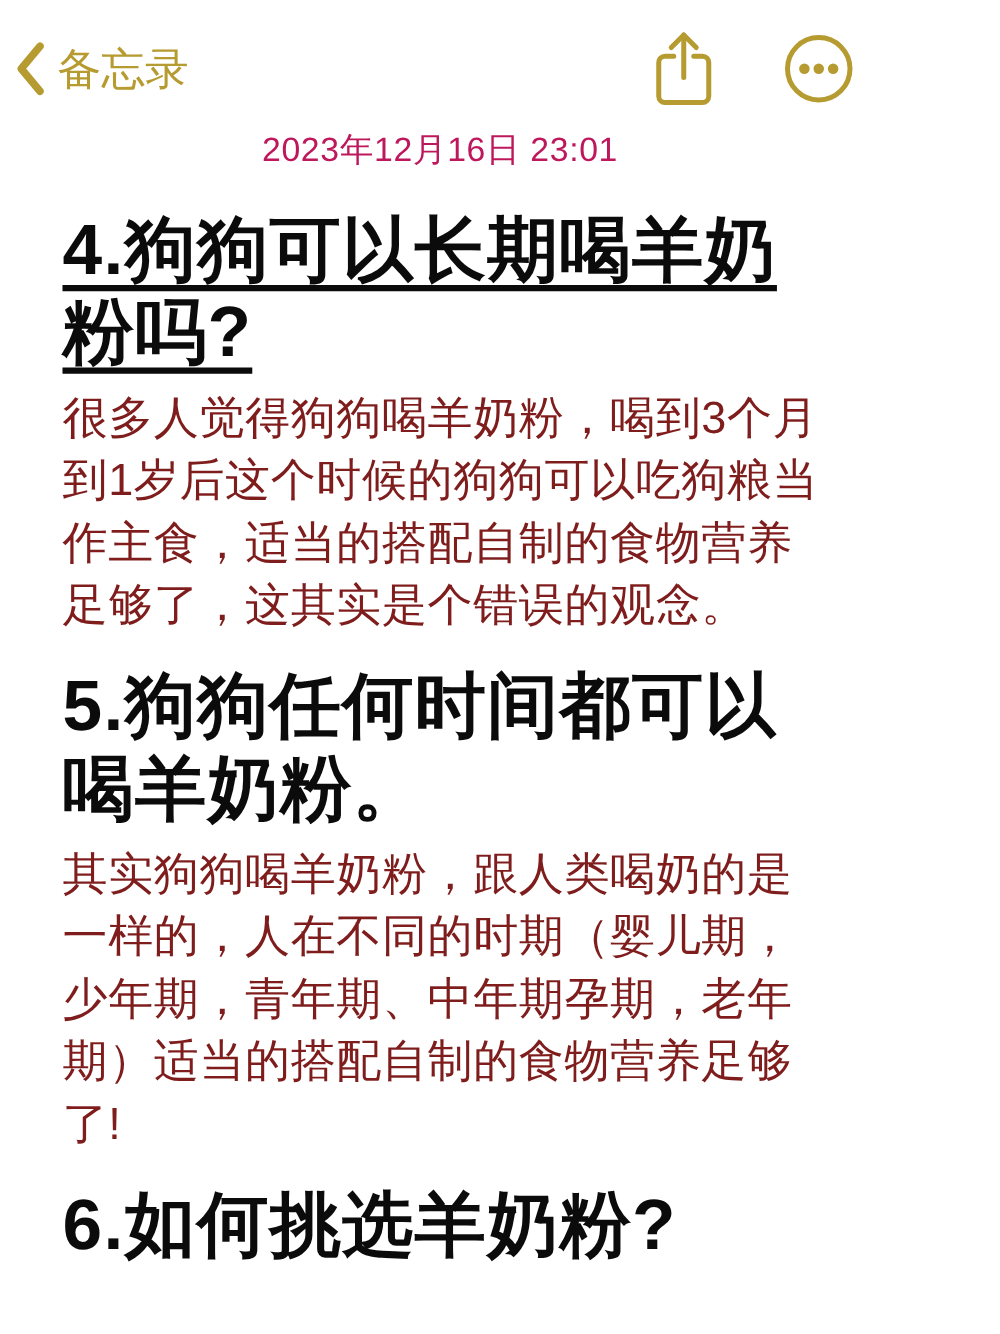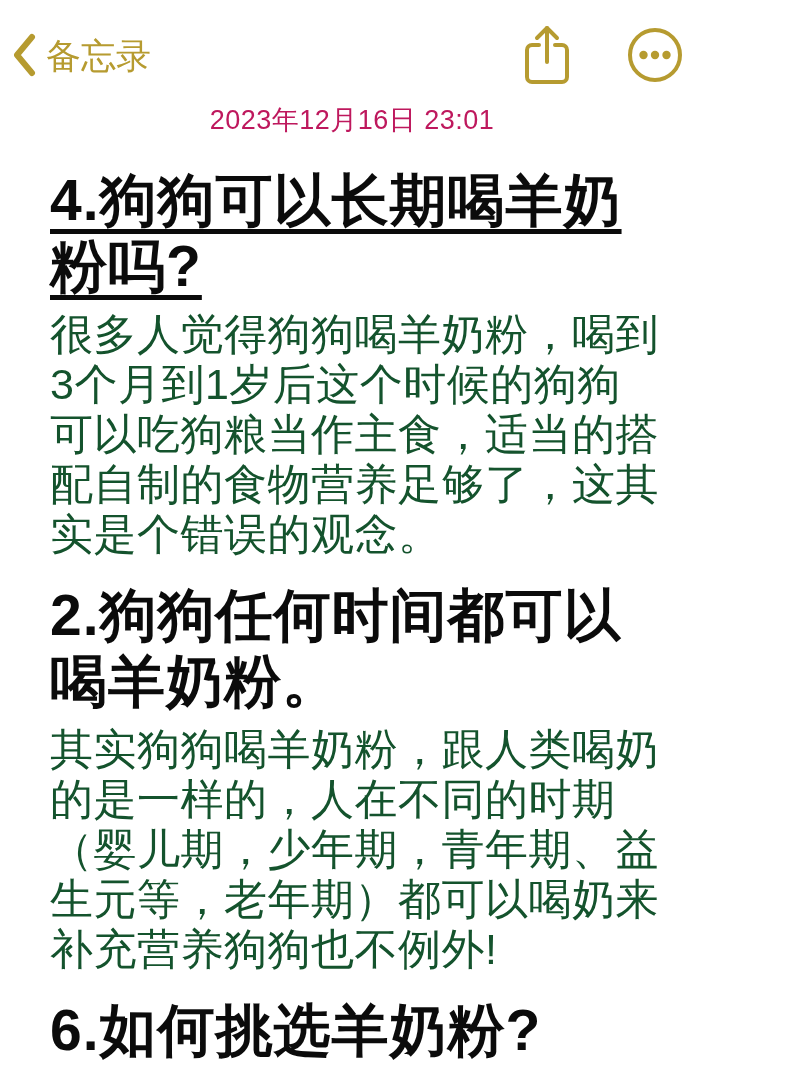--- a/index.html
+++ b/index.html
@@ -81,24 +81,24 @@
     margin: 24px 0 8px 0;
     line-height: 1.15;
     color: #0b0b0b;
   }
   .underlined {
     text-decoration: underline;
     text-decoration-thickness: 5px;
     text-underline-offset: 9px;
   }
   .para {
-    font-size: 43px;
+    font-size: 36px;
     line-height: 50px;
     margin: 10px 0 6px 0;
-    color: #14532d;
+    color: #7f1d1d;
     letter-spacing: 0.5px;
   }
 </style>
 </head>
 <body>
 
 <div class="screen">
 
   <header class="nav">
     <button class="back">
@@ -127,19 +127,19 @@
       </button>
     </div>
   </header>
 
   <div class="date">2023年12月16日 23:01</div>
 
   <main class="note-body">
     <h2 class="h underlined">4.狗狗可以长期喝羊奶粉吗?</h2>
     <p class="para">很多人觉得狗狗喝羊奶粉，喝到3个月到1岁后这个时候的狗狗可以吃狗粮当作主食，适当的搭配自制的食物营养足够了，这其实是个错误的观念。</p>
 
-    <h2 class="h">2.狗狗任何时间都可以喝羊奶粉。</h2>
-    <p class="para">其实狗狗喝羊奶粉，跟人类喝奶的是一样的，人在不同的时期（婴儿期，少年期，青年期、益生元等，老年期）都可以喝奶来补充营养狗狗也不例外!</p>
+    <h2 class="h">5.狗狗任何时间都可以喝羊奶粉。</h2>
+    <p class="para">其实狗狗喝羊奶粉，跟人类喝奶的是一样的，人在不同的时期（婴儿期，少年期，青年期、中年期孕期，老年期）适当的搭配自制的食物营养足够了!</p>
 
     <h2 class="h">6.如何挑选羊奶粉?</h2>
   </main>
 
 </div>
 
 </body></html>

